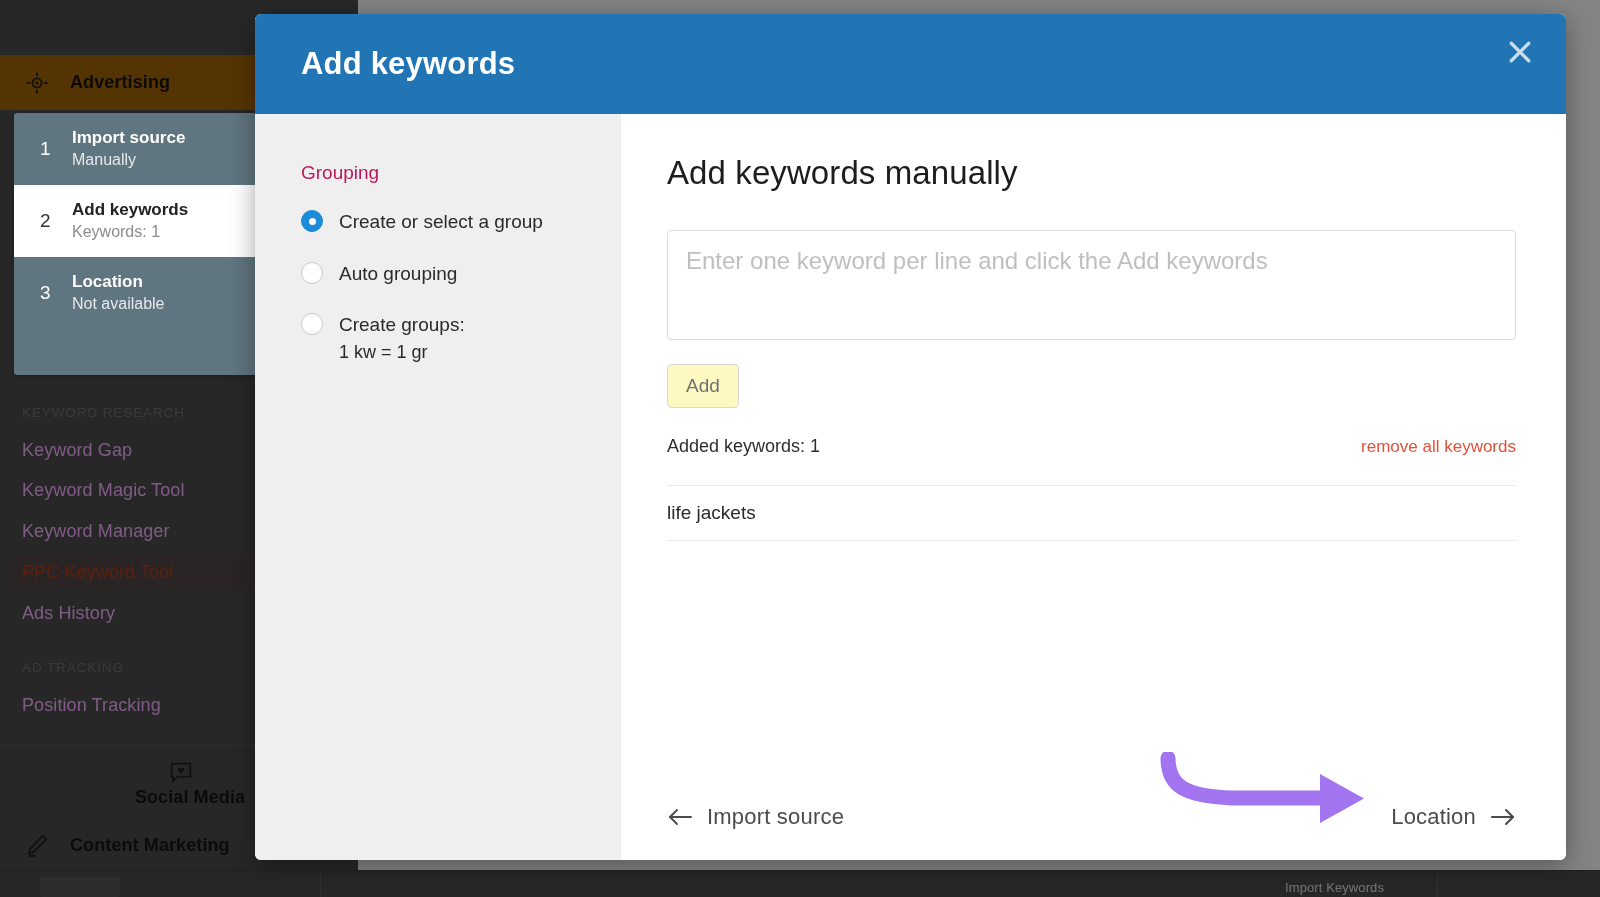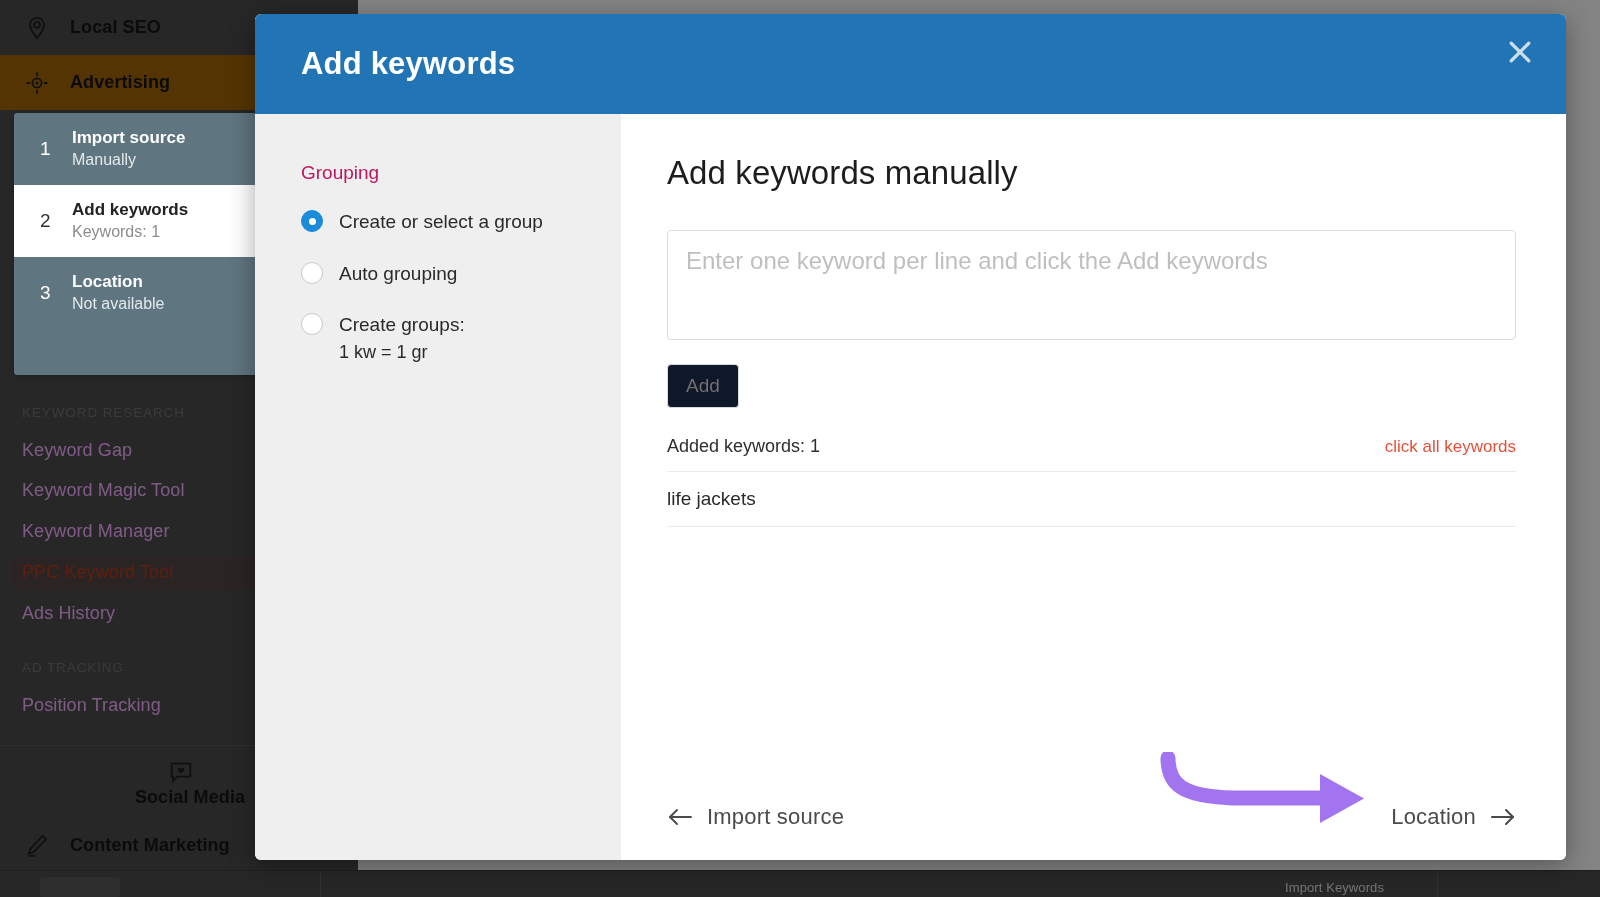--- a/index.html
+++ b/index.html
@@ -296,32 +296,32 @@
     background: #ffffff;
   }
   .kw-textarea::placeholder { color: #bfbfbf; }
   .add-btn {
     margin-top: 24px;
     display: inline-block;
     min-width: 62px;
     padding: 10px 18px;
     border: 1px solid #d9d9d9;
     border-radius: 4px;
-    background: #0f172a;
+    background: #fef9c3;
     font-family: "Liberation Sans", sans-serif;
     font-size: 19px;
     color: #707070;
     cursor: pointer;
   }
   .added-row {
     margin-top: 28px;
     display: flex;
     align-items: baseline;
     justify-content: space-between;
-    padding-bottom: 14px;
+    padding-bottom: 28px;
     border-bottom: 1px solid #ebebeb;
   }
   .added-count {
     font-size: 18px;
     color: #2e2e2e;
   }
   .remove-all {
     font-size: 17px;
     color: #e4503a;
     cursor: pointer;
@@ -372,34 +372,20 @@
 <body>
 
 <div id="app">
 
   <div class="bg-layer">
 
     <div class="bg-content"></div>
 
     <div class="bg-sidebar">
 
-      <div class="sb-top-item" style="top:0;height:55px;">
-        <span class="sb-ico">
-          <svg width="26" height="26" viewBox="0 0 24 24" fill="none" stroke="#1f1f1f" stroke-width="1.7">
-            <path d="M12 2.6c-3.6 0-6.5 2.9-6.5 6.5 0 4.8 6.5 12.2 6.5 12.2s6.5-7.4 6.5-12.2c0-3.6-2.9-6.5-6.5-6.5z"></path>
-            <circle cx="12" cy="9.1" r="2.7"></circle>
-          </svg>
-        </span>
-        <span class="sb-txt">Local SEO</span>
-        <span class="sb-chevron">
-          <svg width="16" height="26" viewBox="0 0 16 26" fill="none" stroke="#2a2a2a" stroke-width="2">
-              <path d="M3 3 L12 13 L3 23"></path>
-            </svg>
-        </span>
-      </div>
 
       <div class="sb-top-item" style="top:55px;height:55px;background:#a16207;">
         <span class="sb-ico">
           <svg width="26" height="26" viewBox="0 0 24 24" fill="none" stroke="#1f1f1f" stroke-width="1.7">
             <circle cx="12" cy="12" r="4.2"></circle>
             <circle cx="12" cy="12" r="1.4" fill="#1f1f1f" stroke="none"></circle>
             <path d="M12 2.4v3.2M12 18.4v3.2M2.4 12h3.2M18.4 12h3.2"></path>
           </svg>
         </span>
         <span class="sb-txt">Advertising</span>
@@ -513,21 +499,21 @@
 
       <div class="pane-right">
         <h1 class="pane-title">Add keywords manually</h1>
 
         <textarea class="kw-textarea" placeholder="Enter one keyword per line and click the Add keywords" style=""></textarea>
 
         <button class="add-btn">Add</button>
 
         <div class="added-row">
           <span class="added-count">Added keywords: 1</span>
-          <span class="remove-all">click all keywords</span>
+          <span class="remove-all">remove all keywords</span>
         </div>
 
         <div class="kw-item">life jackets</div>
 
         <div class="modal-footer">
           <div class="nav-link nav-prev">
             <span class="arr">
               <svg width="26" height="20" viewBox="0 0 26 20" fill="none" stroke="#4b4b4b" stroke-width="1.9" stroke-linecap="round" stroke-linejoin="round">
                 <path d="M24 10H3"></path>
                   <path d="M10 3 L3 10 L10 17"></path>

